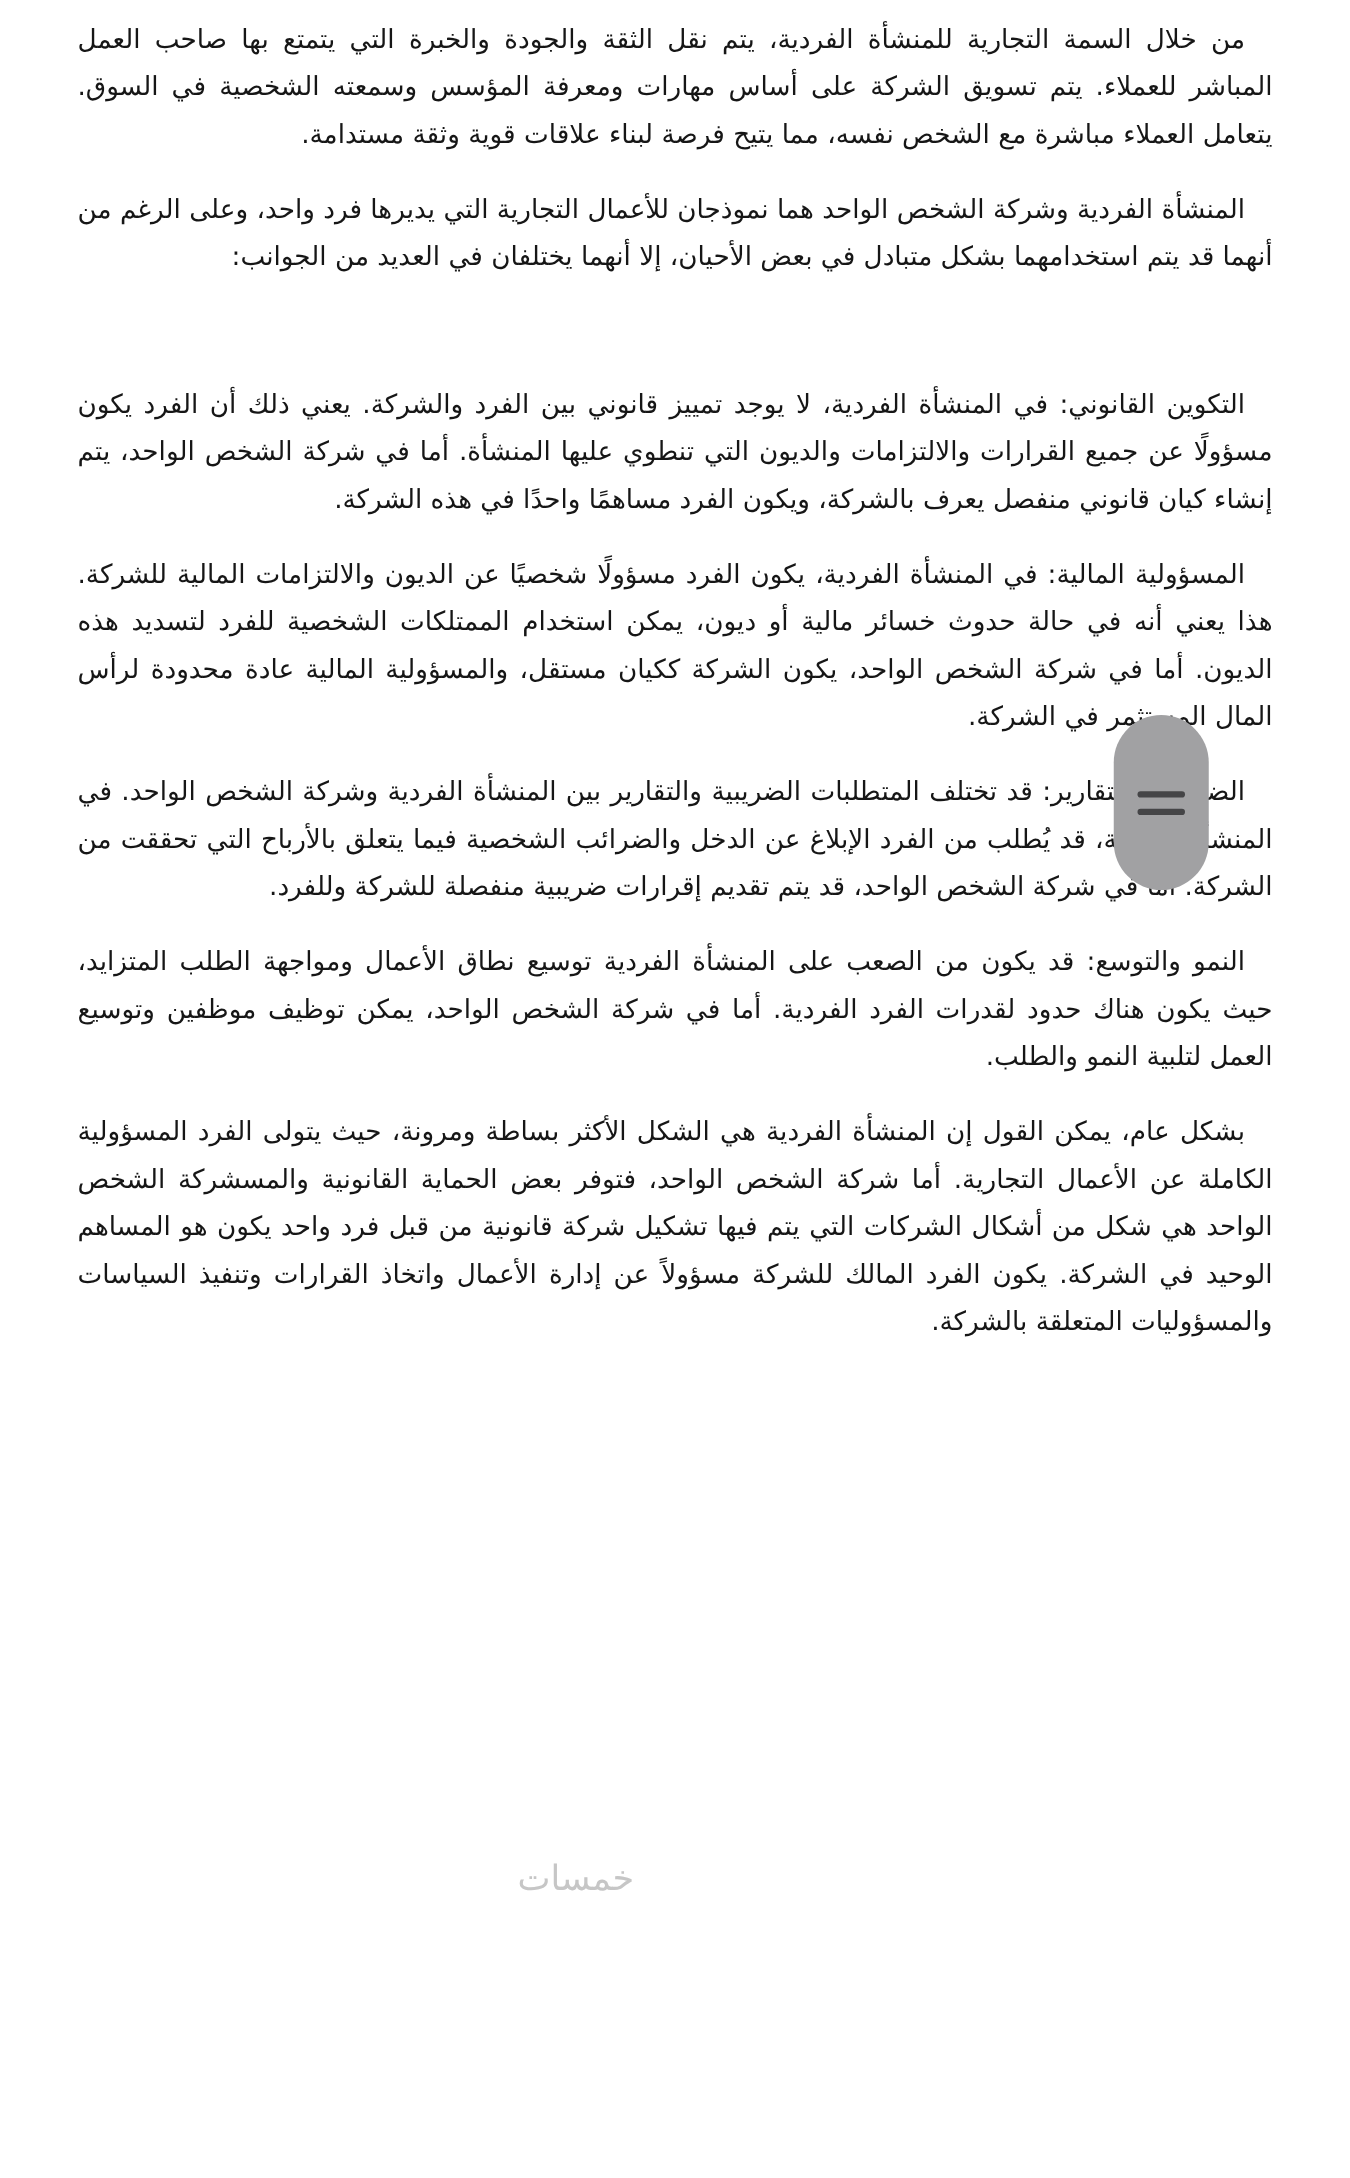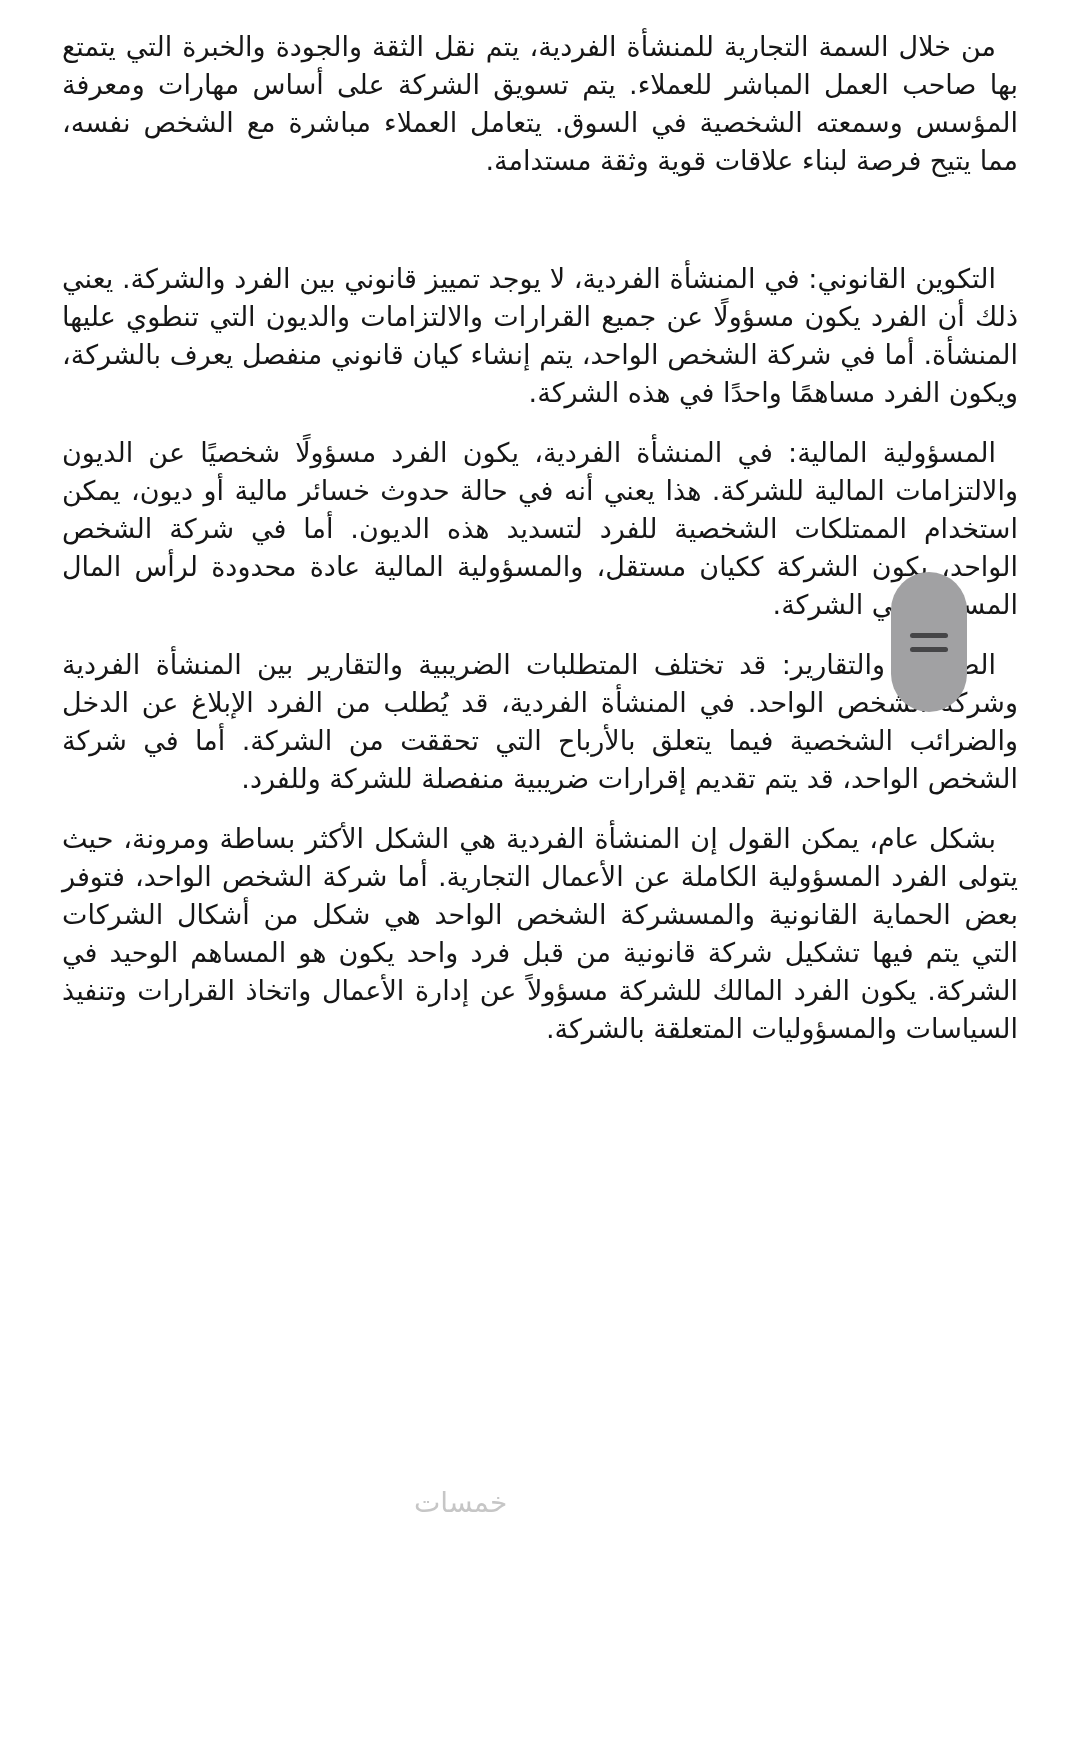--- a/index.html
+++ b/index.html
@@ -13,23 +13,23 @@
     position: relative;
     width: 1080px;
     height: 1742px;
     background: #ffffff;
   }
   .doc {
     position: relative;
     z-index: 1;
     direction: rtl;
     unicode-bidi: embed;
-    padding: 28px 62px 0 62px;
+    padding: 12px 62px 0 62px;
     color: #161616;
-    font-size: 27px;
+    font-size: 21px;
     line-height: 38px;
     text-align: justify;
     text-justify: inter-word;
   }
   .para {
     margin-bottom: 22px;
     text-indent: 22px;
   }
   .para.heading {
     text-indent: 0;
@@ -84,29 +84,31 @@
 <body>
 
 <div class="page">
 
   <div class="watermark">خمسات</div>
 
   <article class="doc">
     <p class="para">من خلال السمة التجارية للمنشأة الفردية، يتم نقل الثقة والجودة والخبرة التي يتمتع بها صاحب العمل المباشر للعملاء. يتم تسويق الشركة على أساس مهارات ومعرفة المؤسس وسمعته الشخصية في السوق. يتعامل العملاء مباشرة مع الشخص نفسه، مما يتيح فرصة لبناء علاقات قوية وثقة مستدامة.</p>
 
 
+    <p class="para">المنشأة الفردية وشركة الشخص الواحد هما نموذجان للأعمال التجارية التي يديرها فرد واحد، وعلى الرغم من أنهما قد يتم استخدامهما بشكل متبادل في بعض الأحيان، إلا أنهما يختلفان في العديد من الجوانب:</p>
 
     <div class="spacer"></div>
 
     <p class="para">التكوين القانوني: في المنشأة الفردية، لا يوجد تمييز قانوني بين الفرد والشركة. يعني ذلك أن الفرد يكون مسؤولًا عن جميع القرارات والالتزامات والديون التي تنطوي عليها المنشأة. أما في شركة الشخص الواحد، يتم إنشاء كيان قانوني منفصل يعرف بالشركة، ويكون الفرد مساهمًا واحدًا في هذه الشركة.</p>
 
     <p class="para">المسؤولية المالية: في المنشأة الفردية، يكون الفرد مسؤولًا شخصيًا عن الديون والالتزامات المالية للشركة. هذا يعني أنه في حالة حدوث خسائر مالية أو ديون، يمكن استخدام الممتلكات الشخصية للفرد لتسديد هذه الديون. أما في شركة الشخص الواحد، يكون الشركة ككيان مستقل، والمسؤولية المالية عادة محدودة لرأس المال المستثمر في الشركة.</p>
 
     <p class="para">الضرائب والتقارير: قد تختلف المتطلبات الضريبية والتقارير بين المنشأة الفردية وشركة الشخص الواحد. في المنشأة الفردية، قد يُطلب من الفرد الإبلاغ عن الدخل والضرائب الشخصية فيما يتعلق بالأرباح التي تحققت من الشركة. أما في شركة الشخص الواحد، قد يتم تقديم إقرارات ضريبية منفصلة للشركة وللفرد.</p>
 
+    <p class="para">النمو والتوسع: قد يكون من الصعب على المنشأة الفردية توسيع نطاق الأعمال ومواجهة الطلب المتزايد، حيث يكون هناك حدود لقدرات الفرد الفردية. أما في شركة الشخص الواحد، يمكن توظيف موظفين وتوسيع العمل لتلبية النمو والطلب.</p>
 
     <p class="para">بشكل عام، يمكن القول إن المنشأة الفردية هي الشكل الأكثر بساطة ومرونة، حيث يتولى الفرد المسؤولية الكاملة عن الأعمال التجارية. أما شركة الشخص الواحد، فتوفر بعض الحماية القانونية والمسشركة الشخص الواحد هي شكل من أشكال الشركات التي يتم فيها تشكيل شركة قانونية من قبل فرد واحد يكون هو المساهم الوحيد في الشركة. يكون الفرد المالك للشركة مسؤولاً عن إدارة الأعمال واتخاذ القرارات وتنفيذ السياسات والمسؤوليات المتعلقة بالشركة.</p>
   </article>
 
   <div class="scroll-handle">
     <div class="grip">
       <span class="grip-line"></span>
       <span class="grip-line"></span>
     </div>
   </div>

